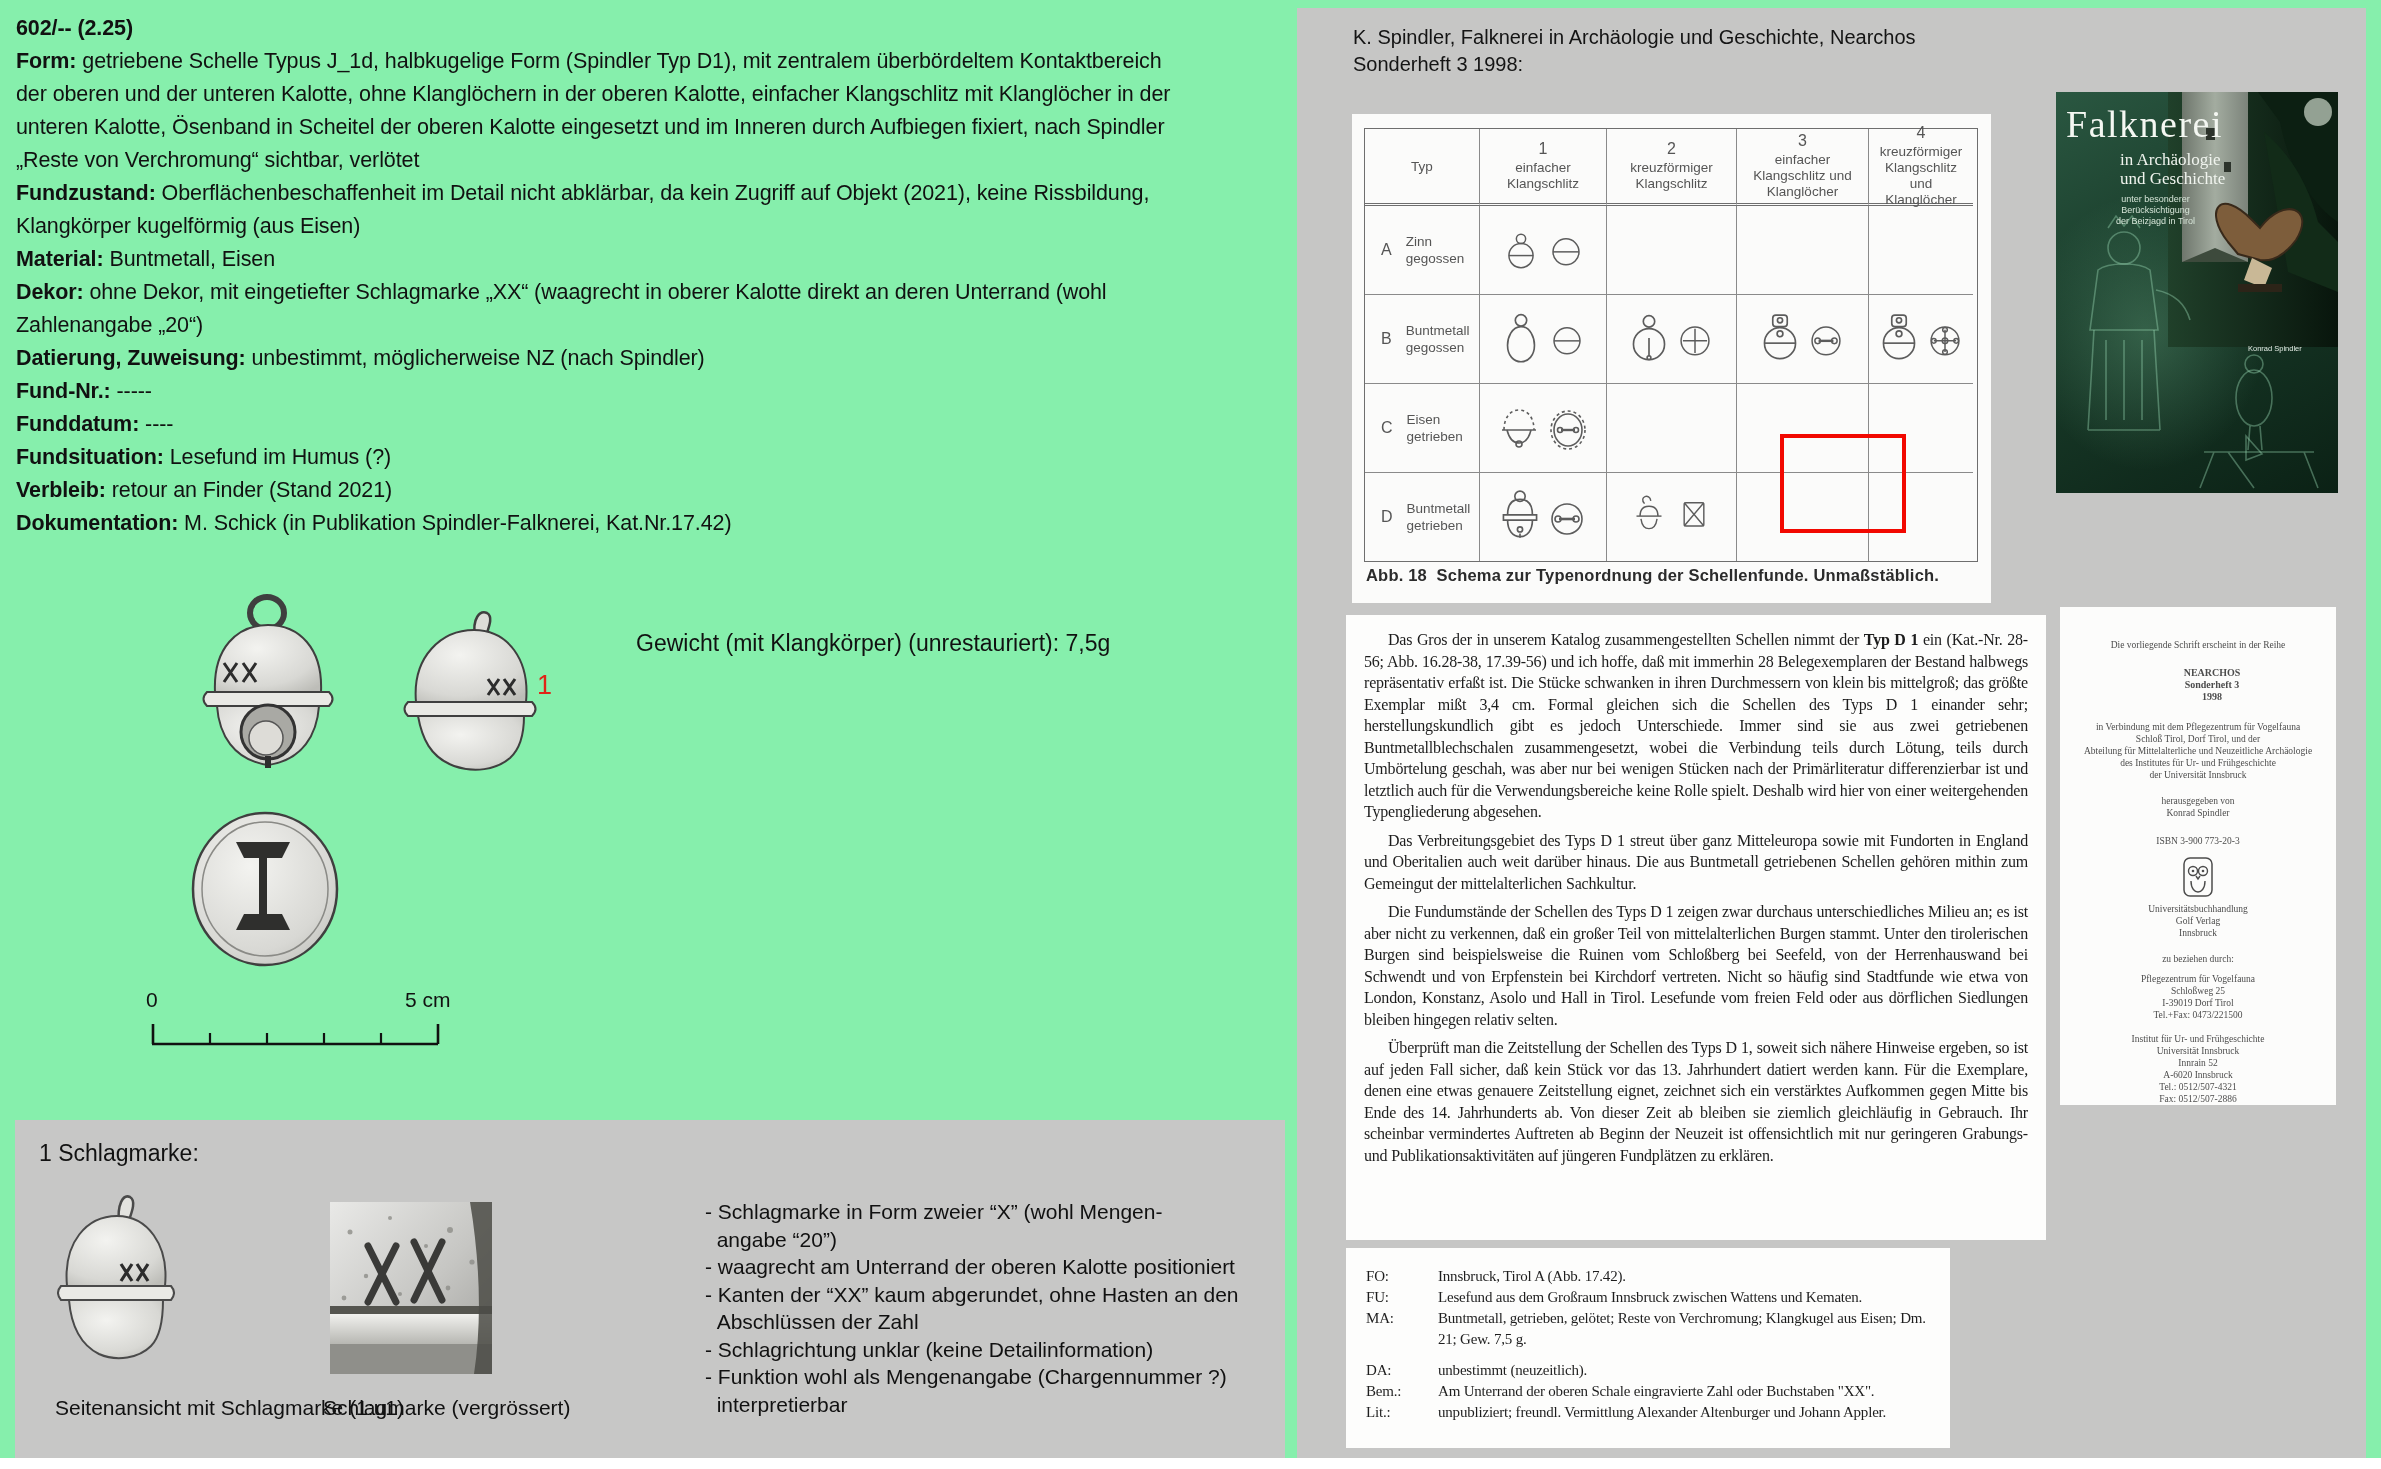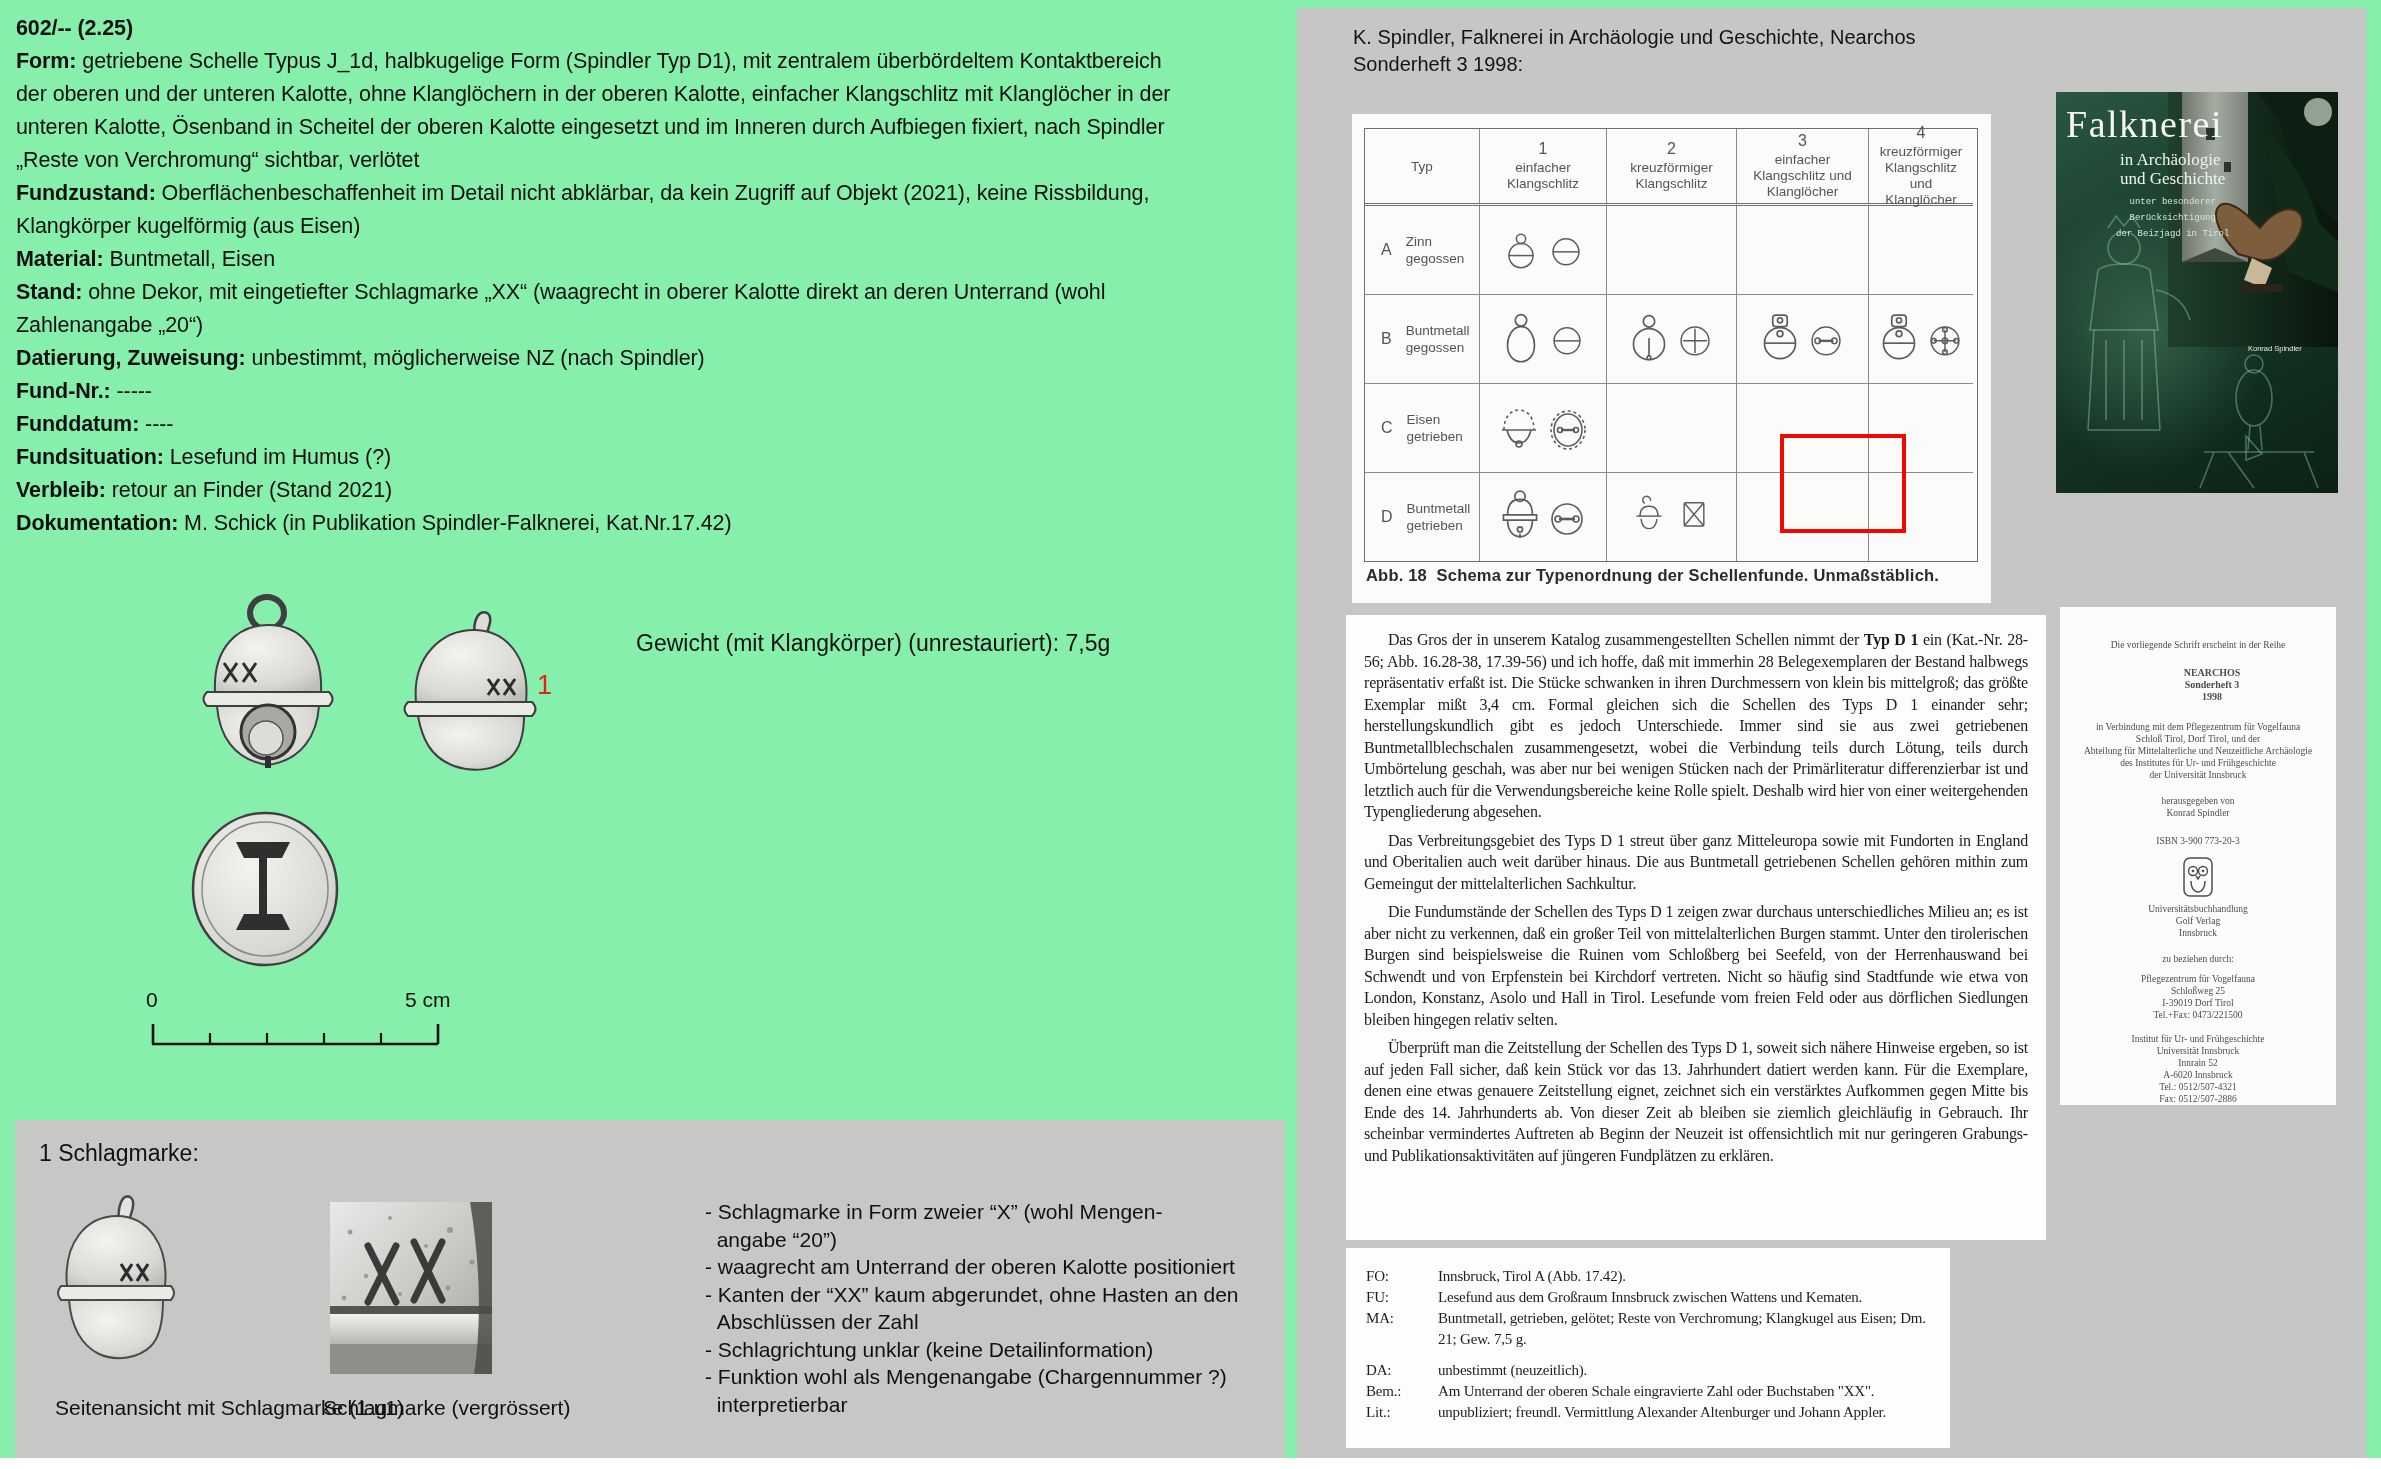--- a/index.html
+++ b/index.html
@@ -47,22 +47,22 @@
   
   .cover{position:absolute;left:759px;top:84px;width:282px;height:401px;overflow:hidden;
          background:linear-gradient(150deg,#2a5741 0%,#1a3d2b 40%,#0b2115 100%);}
   .cover .spot{position:absolute;left:-40px;top:90px;width:260px;height:300px;border-radius:50%;
          background:radial-gradient(ellipse at center, rgba(120,190,150,0.30), rgba(120,190,150,0) 65%);}
   .cover .photo{position:absolute;right:0;top:0;width:170px;height:255px;}
   .cover .title{position:absolute;left:10px;top:10px;font-family:"Liberation Serif",serif;
          font-size:38px;color:#f4f7f2;letter-spacing:1.5px;z-index:3;}
   .cover .sub{position:absolute;left:64px;top:58px;font-family:"Liberation Serif",serif;
          font-size:17px;line-height:19px;color:#f0f4ee;z-index:3;}
-  .cover .note{position:absolute;left:60px;top:102px;font-family:Liberation Mono, monospace;
-         font-size:9px;line-height:16px;color:#d5e4d7;z-index:3;text-align:center;}
+  .cover .note{position:absolute;left:60px;top:102px;font-family:Liberation Sans, sans-serif;
+         font-size:9px;line-height:11px;color:#d5e4d7;z-index:3;text-align:center;}
   .cover .author{position:absolute;left:192px;top:252px;font-size:7.5px;color:#e2e9e2;z-index:3;}
   .cover svg.sketch{position:absolute;z-index:2;}
   
   .bodytext{position:absolute;left:49px;top:607px;width:700px;height:625px;background:#fdfdfc;
             box-sizing:border-box;padding:14px 18px 10px 18px;overflow:hidden;}
   .bodytext p{margin:0 0 7px 0;font-family:"Liberation Serif",serif;font-size:16px;line-height:21.5px;
               text-align:justify;text-indent:24px;color:#1c1c1c;letter-spacing:-0.2px;}
   .bodytext b{font-weight:bold;}
   
   .titlepage{position:absolute;left:763px;top:599px;width:276px;height:498px;background:#fcfcfb;
@@ -167,21 +167,21 @@
 
   <div class="catalog">
     <p><b>602/-- (2.25)</b></p>
     <p><b>Form:</b><span class="pre"> getriebene Schelle Typus J_1d, halbkugelige Form (Spindler Typ D1), mit zentralem überbördeltem Kontaktbereich
 der oberen und der unteren Kalotte, ohne Klanglöchern in der oberen Kalotte, einfacher Klangschlitz mit Klanglöcher in der
 unteren Kalotte, Ösenband in Scheitel der oberen Kalotte eingesetzt und im Inneren durch Aufbiegen fixiert, nach Spindler
 „Reste von Verchromung“ sichtbar, verlötet</span></p>
     <p><b>Fundzustand:</b><span class="pre"> Oberflächenbeschaffenheit im Detail nicht abklärbar, da kein Zugriff auf Objekt (2021), keine Rissbildung,
 Klangkörper kugelförmig (aus Eisen)</span></p>
     <p><b>Material:</b><span class="pre"> Buntmetall, Eisen</span></p>
-    <p><b>Stand:</b><span class="pre"> ohne Dekor, mit eingetiefter Schlagmarke „XX“ (waagrecht in oberer Kalotte direkt an deren Unterrand (wohl
+    <p><b>Dekor:</b><span class="pre"> ohne Dekor, mit eingetiefter Schlagmarke „XX“ (waagrecht in oberer Kalotte direkt an deren Unterrand (wohl
 Zahlenangabe „20“)</span></p>
     <p><b>Datierung, Zuweisung:</b><span class="pre"> unbestimmt, möglicherweise NZ (nach Spindler)</span></p>
     <p><b>Fund-Nr.:</b><span class="pre"> -----</span></p>
     <p><b>Funddatum:</b><span class="pre"> ----</span></p>
     <p><b>Fundsituation:</b><span class="pre"> Lesefund im Humus (?)</span></p>
     <p><b>Verbleib:</b><span class="pre"> retour an Finder (Stand 2021)</span></p>
     <p><b>Dokumentation:</b><span class="pre"> M. Schick (in Publikation Spindler-Falknerei, Kat.Nr.17.42)</span></p>
   </div>
 
   <svg class="absb" style="left:193px;top:592px" width="150" height="190" viewBox="0 0 150 190">

